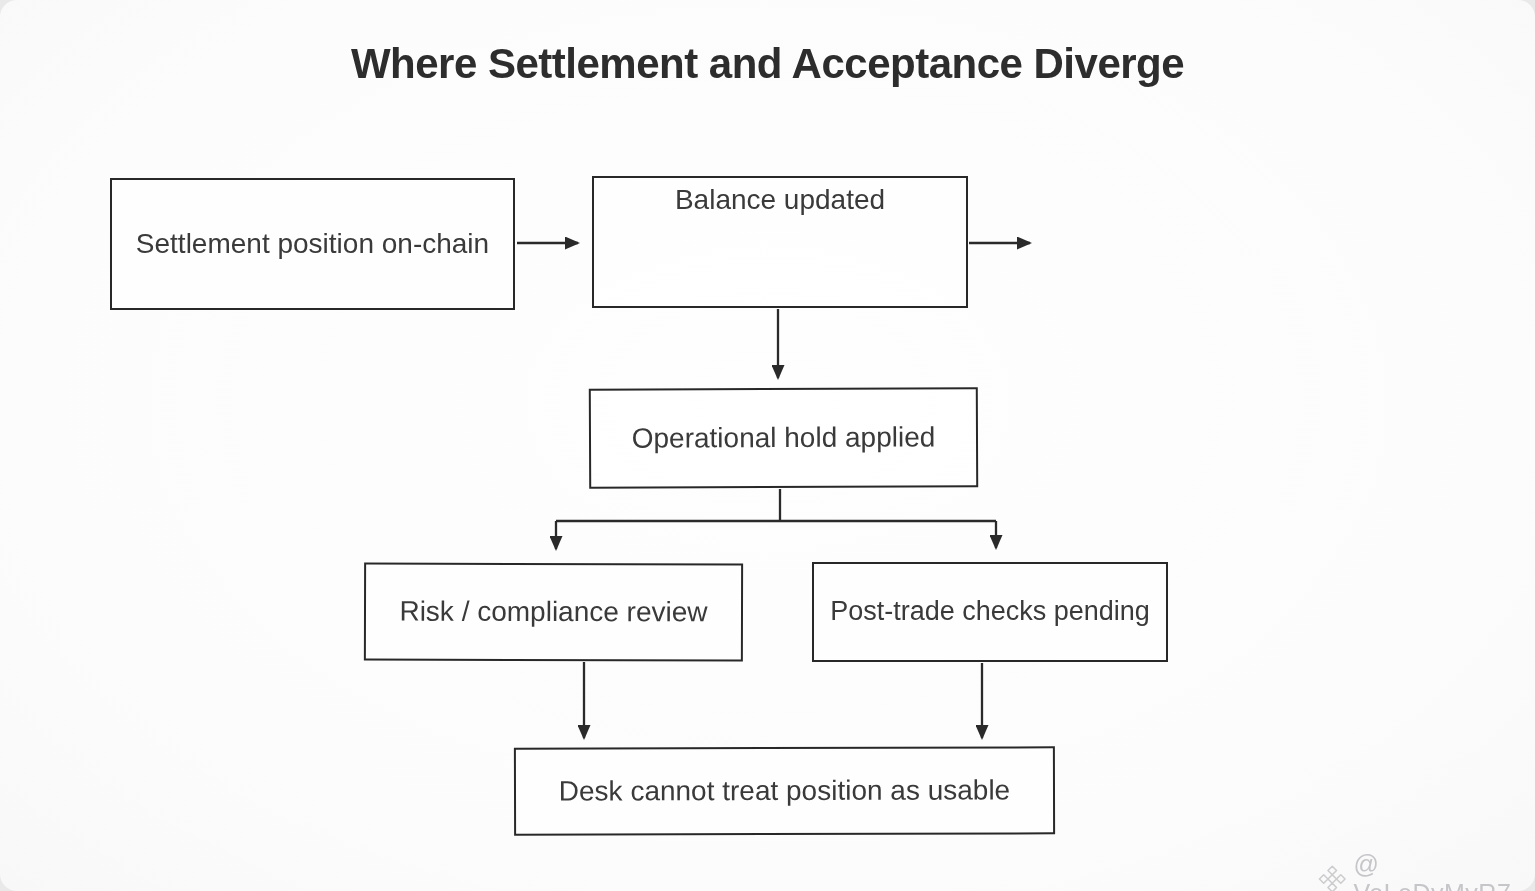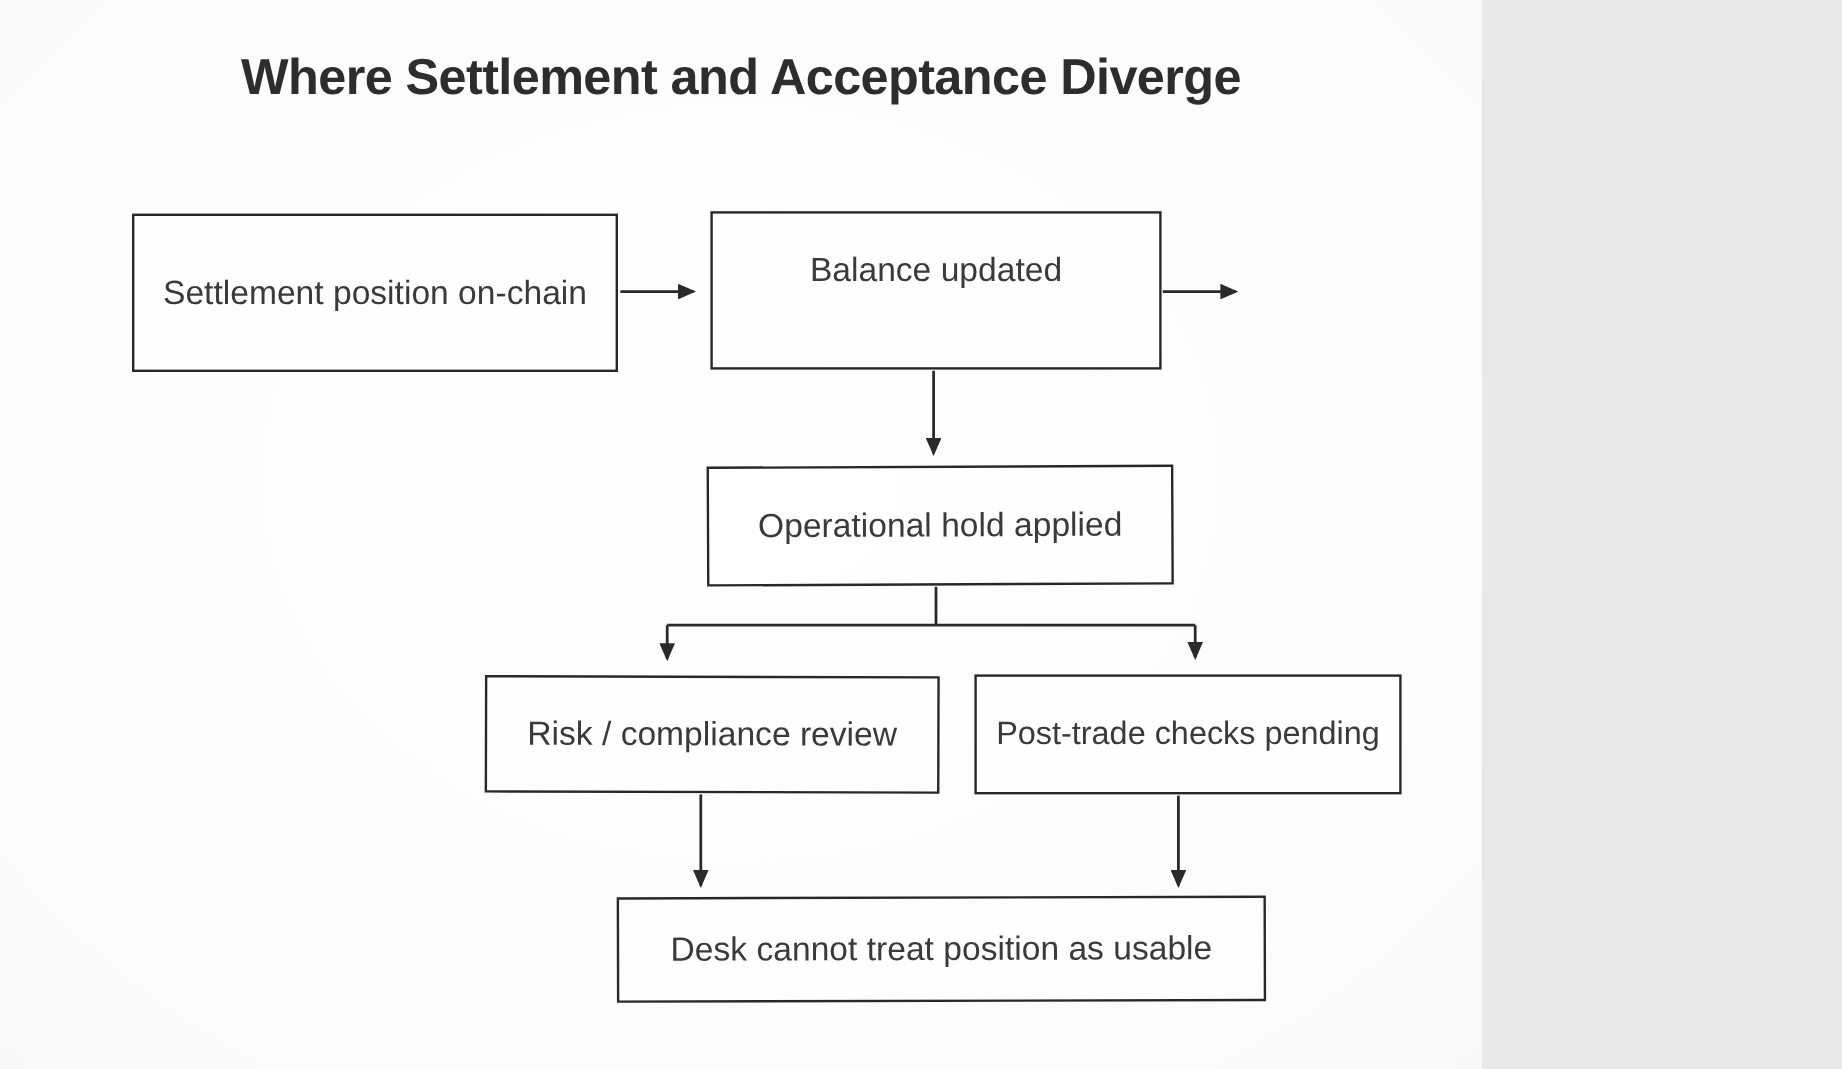--- a/index.html
+++ b/index.html
@@ -1,23 +1,24 @@
 <!DOCTYPE html>
 <html><head>
 <meta charset="utf-8">
 <style>
   html, body { margin: 0; padding: 0; }
   body { background: #e9e9e9; }
   .stage {
     position: relative;
-    width: 1235px;
+    width: 1535px;
     height: 891px;
     background: radial-gradient(ellipse at 50% 45%, #fefefe 0%, #fcfcfc 70%, #f8f8f8 100%);
     font-family: "Liberation Sans", sans-serif;
     overflow: hidden;
+    border-radius: 17px;
   }
   .title {
     position: absolute;
     top: 40px;
     left: 0;
     width: 100%;
     margin: 0;
     text-align: center;
     font-size: 42px;
     font-weight: 600;
@@ -42,26 +43,26 @@
     font-size: 28px;
     line-height: 1.55;
     color: #3a3a3a;
     padding: 0 18px;
   }
   .node .lbl { display: block; }
   .nowrap .lbl { white-space: nowrap; }
 
   .node-settlement { left: 110px; top: 178px; width: 405px; height: 132px; }
   .node-balance    { left: 592px; top: 176px; width: 376px; height: 132px;
-                     align-items: flex-start; padding-top: 25px; }
+                     align-items: flex-start; }
   .node-inventory  { left: 1044px; top: 176px; width: 382px; height: 132px;
                      transform: rotate(0.1deg); }
   .node-hold       { left: 589px; top: 388px; width: 389px; height: 100px;
                      transform: rotate(-0.25deg); }
-  .node-risk       { left: 404px; top: 563px; width: 379px; height: 98px;
+  .node-risk       { left: 364px; top: 563px; width: 379px; height: 98px;
                      transform: rotate(0.15deg); }
   .node-posttrade  { left: 812px; top: 562px; width: 356px; height: 100px;
                      font-size: 27px; padding: 0 25px; }
   .node-desk       { left: 514px; top: 747px; width: 541px; height: 88px;
                      transform: rotate(-0.15deg); }
 
   .watermark {
     position: absolute;
     left: 1318px;
     top: 850px;

